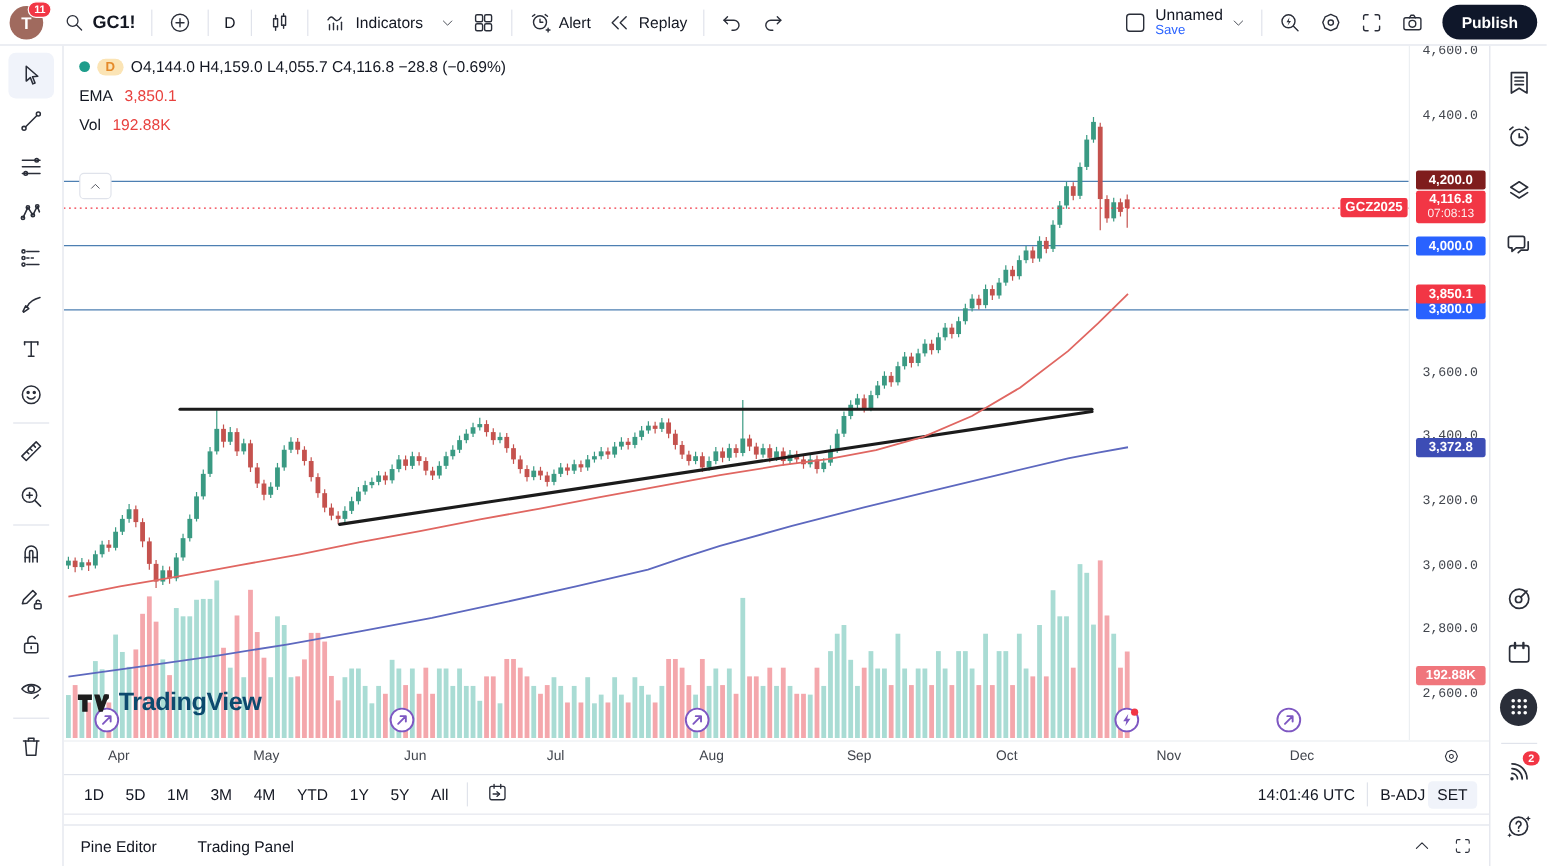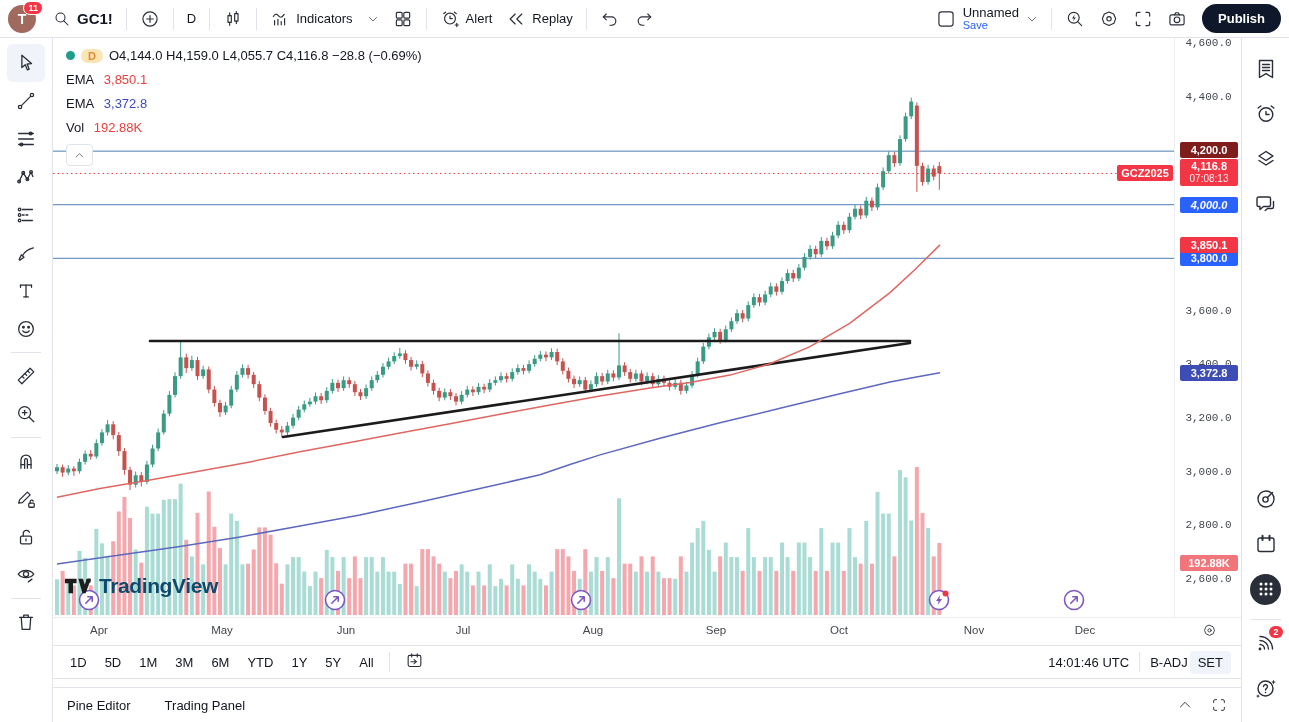--- a/index.html
+++ b/index.html
@@ -963,24 +963,20 @@
         <div class="leg-row1">
           <span class="mdot"></span>
           <span class="ibadge">D</span>
           <span>O4,144.0  H4,159.0  L4,055.7  C4,116.8  −28.8 (−0.69%)</span>
         </div>
         <div class="leg-line">
           <span class="lab">EMA</span>
           <span style="color:#e8413e">3,850.1</span>
         </div>
         <div class="leg-line">
-          <span class="lab">EMA</span>
-          <span style="color:#3d4db5">3,372.8</span>
-        </div>
-        <div class="leg-line">
           <span class="lab">Vol</span>
           <span style="color:#e8413e">192.88K</span>
         </div>
       </div>
 
       <div class="collapse-btn">
         <svg class="ic" width="11" height="11" viewBox="0 0 24 24">
             <path d="M5 15 L12 8 L19 15"></path>
           </svg>
       </div>
@@ -997,21 +993,21 @@
       <div class="paxis" id="price-axis">
           <div class="ax-lab" style="top: -1px;">4,600.0</div>
           <div class="ax-lab" style="top: 52.572px;">4,400.0</div>
           <div class="ax-lab" style="top: 266.86px;">3,600.0</div>
           <div class="ax-lab" style="top: 320.432px;">3,400.0</div>
           <div class="ax-lab" style="top: 374.004px;">3,200.0</div>
           <div class="ax-lab" style="top: 427.576px;">3,000.0</div>
           <div class="ax-lab" style="top: 481.148px;">2,800.0</div>
           <div class="ax-lab" style="top: 534.72px;">2,600.0</div>
           <div class="ax-badge" style="top: 104px; background: #7f1d1d; text-align: center;">4,200.0</div>
-          <div class="ax-badge" style="top: 158.716px; background: rgb(41, 98, 255); font-style: italic;">4,000.0</div>
+          <div class="ax-badge" style="top: 158.716px; background: rgb(41, 98, 255);">4,000.0</div>
           <div class="ax-badge" style="top: 212.288px; background: rgb(41, 98, 255);">3,800.0</div>
           <div class="ax-badge" style="top: 198.868px; background: rgb(242, 54, 69);">3,850.1</div>
           <div class="ax-badge" style="top: 326.718px; background: rgb(61, 77, 181);">3,372.8</div>
           <div class="ax-badge" style="top: 517px; background: rgb(240, 118, 124);">192.88K</div>
           <div class="ax-cur" style="top: 121.43px; background: rgb(242, 54, 69);">
             <div class="p">4,116.8</div>
             <div class="t">07:08:13</div>
           </div>
         </div>
       <div class="sym-badge" id="sym-badge" style="left: 1064px; top: 127.43px;">GCZ2025</div>
@@ -1034,21 +1030,21 @@
         <div class="month" style="left: 921px;">Nov</div>
         <div class="month" style="left: 1032px;">Dec</div>
       </div>
 
     <div class="btoolbar">
       <div id="ranges" style="display:flex;align-items:center;gap:4px;">
           <div class="range-btn">1D</div>
           <div class="range-btn">5D</div>
           <div class="range-btn">1M</div>
           <div class="range-btn">3M</div>
-          <div class="range-btn">6M</div>
+          <div class="range-btn">4M</div>
           <div class="range-btn">YTD</div>
           <div class="range-btn">1Y</div>
           <div class="range-btn">5Y</div>
           <div class="range-btn">All</div>
         </div>
       <div class="bt-sep"></div>
       <div class="range-btn">
         <svg class="ic" width="19" height="19" viewBox="0 0 24 24">
           <rect x="4" y="5.5" width="16" height="14" rx="2"></rect>
             <line x1="8.5" y1="3.5" x2="8.5" y2="7.5"></line>

